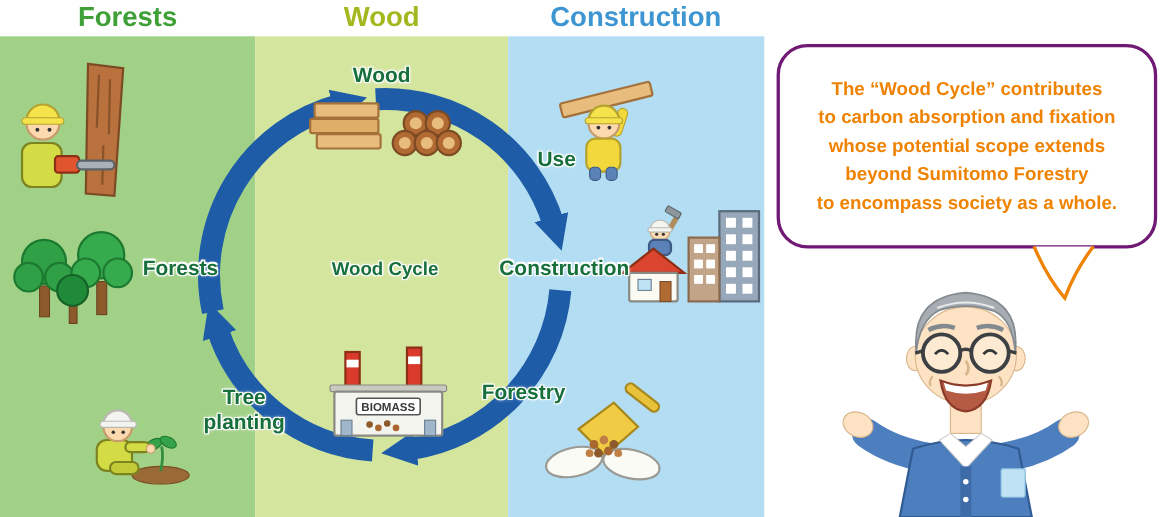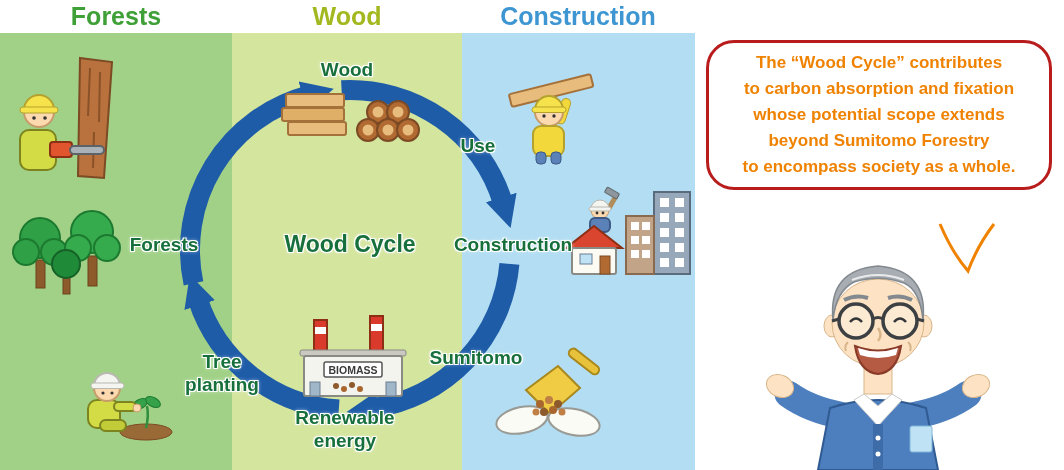--- a/index.html
+++ b/index.html
@@ -11,24 +11,24 @@
   .band-construction{left:462px;width:233px;background:#b2ddf2;}
   .col-header{position:absolute;top:2px;transform:translateX(-50%);font-size:25px;font-weight:bold;white-space:nowrap;z-index:4;}
   .hdr-forests{left:116px;color:#3fa037;}
   .hdr-wood{left:347px;color:#a3b81e;}
   .hdr-construction{left:578px;color:#3d96d2;}
   .cycle-svg{position:absolute;left:0;top:0;z-index:1;}
   .illus{position:absolute;z-index:2;}
   .cyc-label{position:absolute;transform:translate(-50%,-50%);font-size:19px;font-weight:bold;color:#17703c;
      text-align:center;line-height:1.2;white-space:pre-line;z-index:3;
      text-shadow:-1px -1px 0 #fff,1px -1px 0 #fff,-1px 1px 0 #fff,1px 1px 0 #fff,0 0 4px #fff;}
-  .center-label{font-size:23px;white-space:nowrap;}
+  .center-label{font-size:17px;white-space:nowrap;}
   .right-panel{position:absolute;left:695px;top:0;width:369px;height:470px;background:#fff;z-index:0;}
-  .bubble{position:absolute;left:706px;top:40px;width:346px;height:150px;box-sizing:border-box;
-     background:#fff;border:3px solid #b91c1c;border-radius:28px;display:flex;align-items:center;justify-content:center;z-index:1;}
+  .bubble{position:absolute;left:706px;top:40px;width:346px;height:186px;box-sizing:border-box;
+     background:#fff;border:3px solid #701a75;border-radius:28px;display:flex;align-items:center;justify-content:center;z-index:1;}
   .bubble-text{font-size:17px;font-weight:bold;color:#ef8200;text-align:center;line-height:1.52;white-space:pre-line;}
   .tail-svg{position:absolute;left:930px;top:221px;z-index:3;}
   .presenter{position:absolute;z-index:2;}
 </style>
 </head>
 <body>
 
 <div class="stage">
 
   <div class="band band-forests"></div>
@@ -186,25 +186,23 @@
     <circle cx="48" cy="58" r="4" fill="#a9672f"></circle>
       <circle cx="57" cy="54" r="4" fill="#c07f45"></circle>
     <circle cx="66" cy="58" r="4" fill="#8d5a2b"></circle>
       <circle cx="52" cy="66" r="4" fill="#8d5a2b"></circle>
     <circle cx="61" cy="64" r="4" fill="#a9672f"></circle>
       <circle cx="70" cy="66" r="3.5" fill="#c07f45"></circle>
     <circle cx="44" cy="66" r="3.5" fill="#c07f45"></circle>
   </svg>
 
   <div class="cyc-label" style="left:347px;top:70px">Wood</div>
-  <div class="cyc-label" style="left:478px;top:146px">Use</div>
+  <div class="cyc-label" style="left:506px;top:146px">Use</div>
   <div class="cyc-label" style="left:513px;top:245px">Construction</div>
-  <div class="cyc-label" style="left:476px;top:358px">Sumitomo</div>
-  <div class="cyc-label" style="left:345px;top:430px">Renewable
-energy</div>
+  <div class="cyc-label" style="left:476px;top:358px">Forestry</div>
   <div class="cyc-label" style="left:222px;top:374px">Tree
 planting</div>
   <div class="cyc-label" style="left:164px;top:245px">Forests</div>
   <div class="cyc-label center-label" style="left:350px;top:245px">Wood Cycle</div>
 
   <div class="right-panel"></div>
 
   <div class="bubble">
     <div class="bubble-text">The “Wood Cycle” contributes
 to carbon absorption and fixation

